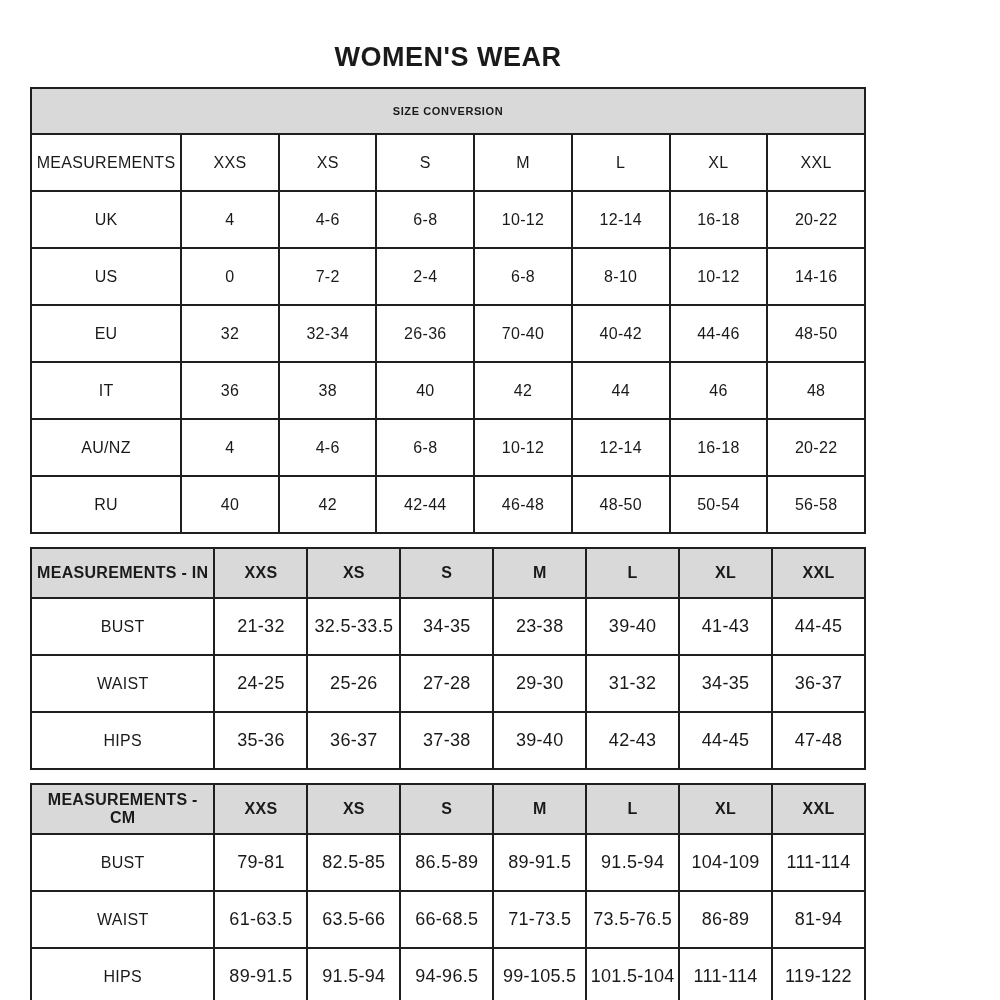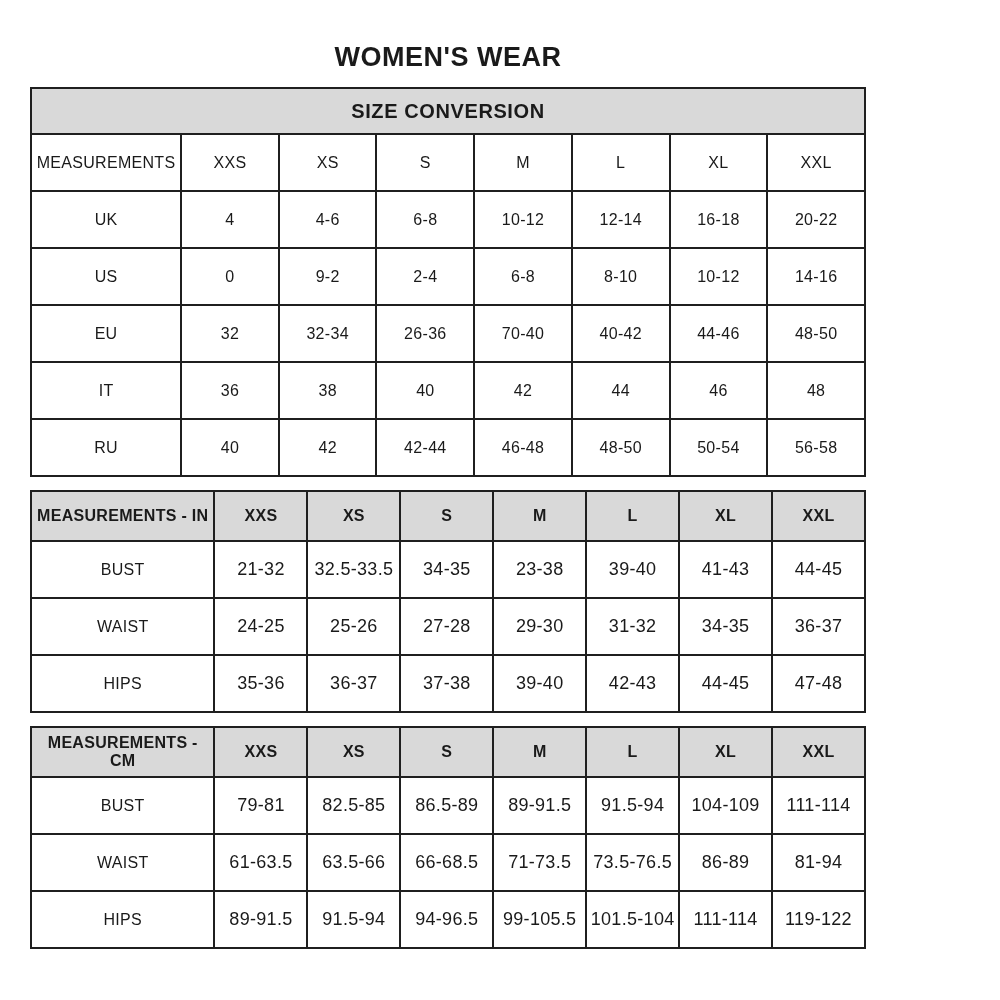--- a/index.html
+++ b/index.html
@@ -35,21 +35,21 @@
     vertical-align: middle;
     padding: 0 2px;
     font-size: 16px;
     letter-spacing: 0.3px;
   }
   
   tr.banner-row th {
     height: 46px;
     background: #d9d9d9;
     font-weight: 700;
-    font-size: 20px;
+    font-size: 11px;
     letter-spacing: 0.6px;
   }
   
   tr.plain-header-row th {
     height: 57px;
     font-weight: 400;
     background: #ffffff;
   }
   
   tr.gray-header-row th {
@@ -100,21 +100,21 @@
           <td class="value-cell">4-6</td>
           <td class="value-cell">6-8</td>
           <td class="value-cell">10-12</td>
           <td class="value-cell">12-14</td>
           <td class="value-cell">16-18</td>
           <td class="value-cell">20-22</td>
         </tr>
         <tr class="data-row">
           <th class="row-label">US</th>
           <td class="value-cell">0</td>
-          <td class="value-cell">9-2</td>
+          <td class="value-cell">7-2</td>
           <td class="value-cell">2-4</td>
           <td class="value-cell">6-8</td>
           <td class="value-cell">8-10</td>
           <td class="value-cell">10-12</td>
           <td class="value-cell">14-16</td>
         </tr>
         <tr class="data-row">
           <th class="row-label">EU</th>
           <td class="value-cell">32</td>
           <td class="value-cell">32-34</td>
@@ -126,20 +126,30 @@
         </tr>
         <tr class="data-row">
           <th class="row-label">IT</th>
           <td class="value-cell">36</td>
           <td class="value-cell">38</td>
           <td class="value-cell">40</td>
           <td class="value-cell">42</td>
           <td class="value-cell">44</td>
           <td class="value-cell">46</td>
           <td class="value-cell">48</td>
+        </tr>
+        <tr class="data-row">
+          <th class="row-label">AU/NZ</th>
+          <td class="value-cell">4</td>
+          <td class="value-cell">4-6</td>
+          <td class="value-cell">6-8</td>
+          <td class="value-cell">10-12</td>
+          <td class="value-cell">12-14</td>
+          <td class="value-cell">16-18</td>
+          <td class="value-cell">20-22</td>
         </tr>
         <tr class="data-row">
           <th class="row-label">RU</th>
           <td class="value-cell">40</td>
           <td class="value-cell">42</td>
           <td class="value-cell">42-44</td>
           <td class="value-cell">46-48</td>
           <td class="value-cell">48-50</td>
           <td class="value-cell">50-54</td>
           <td class="value-cell">56-58</td>

